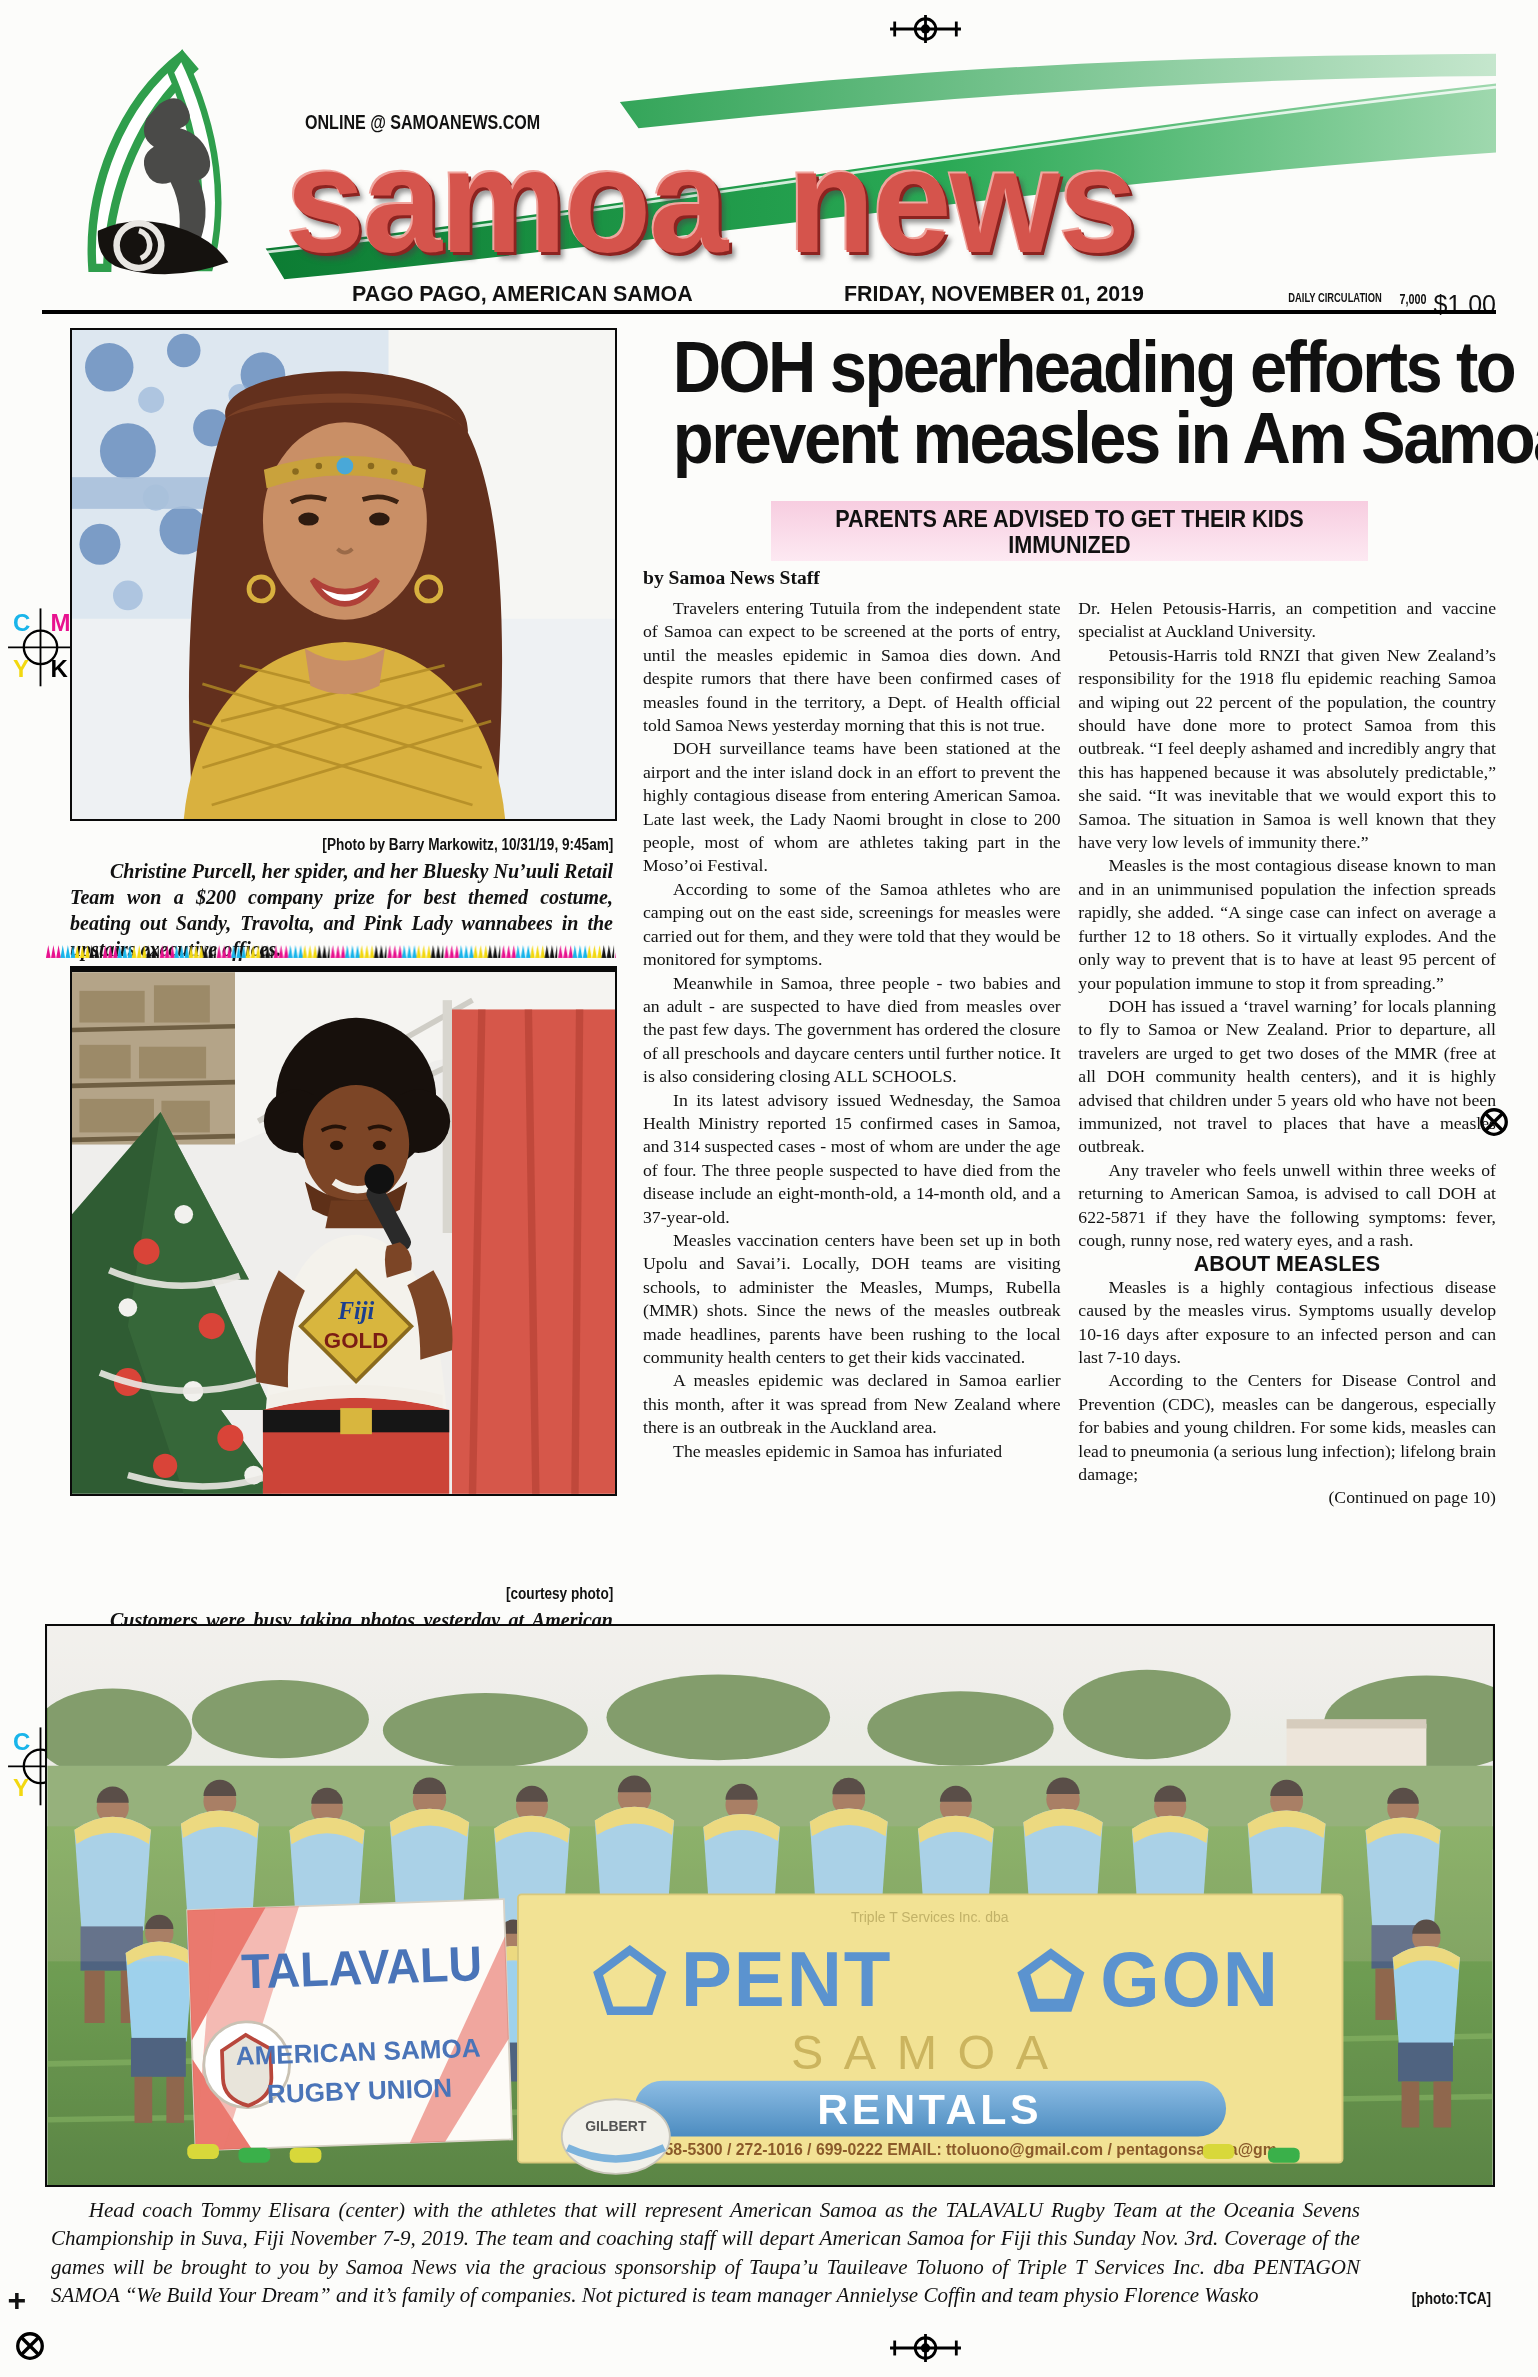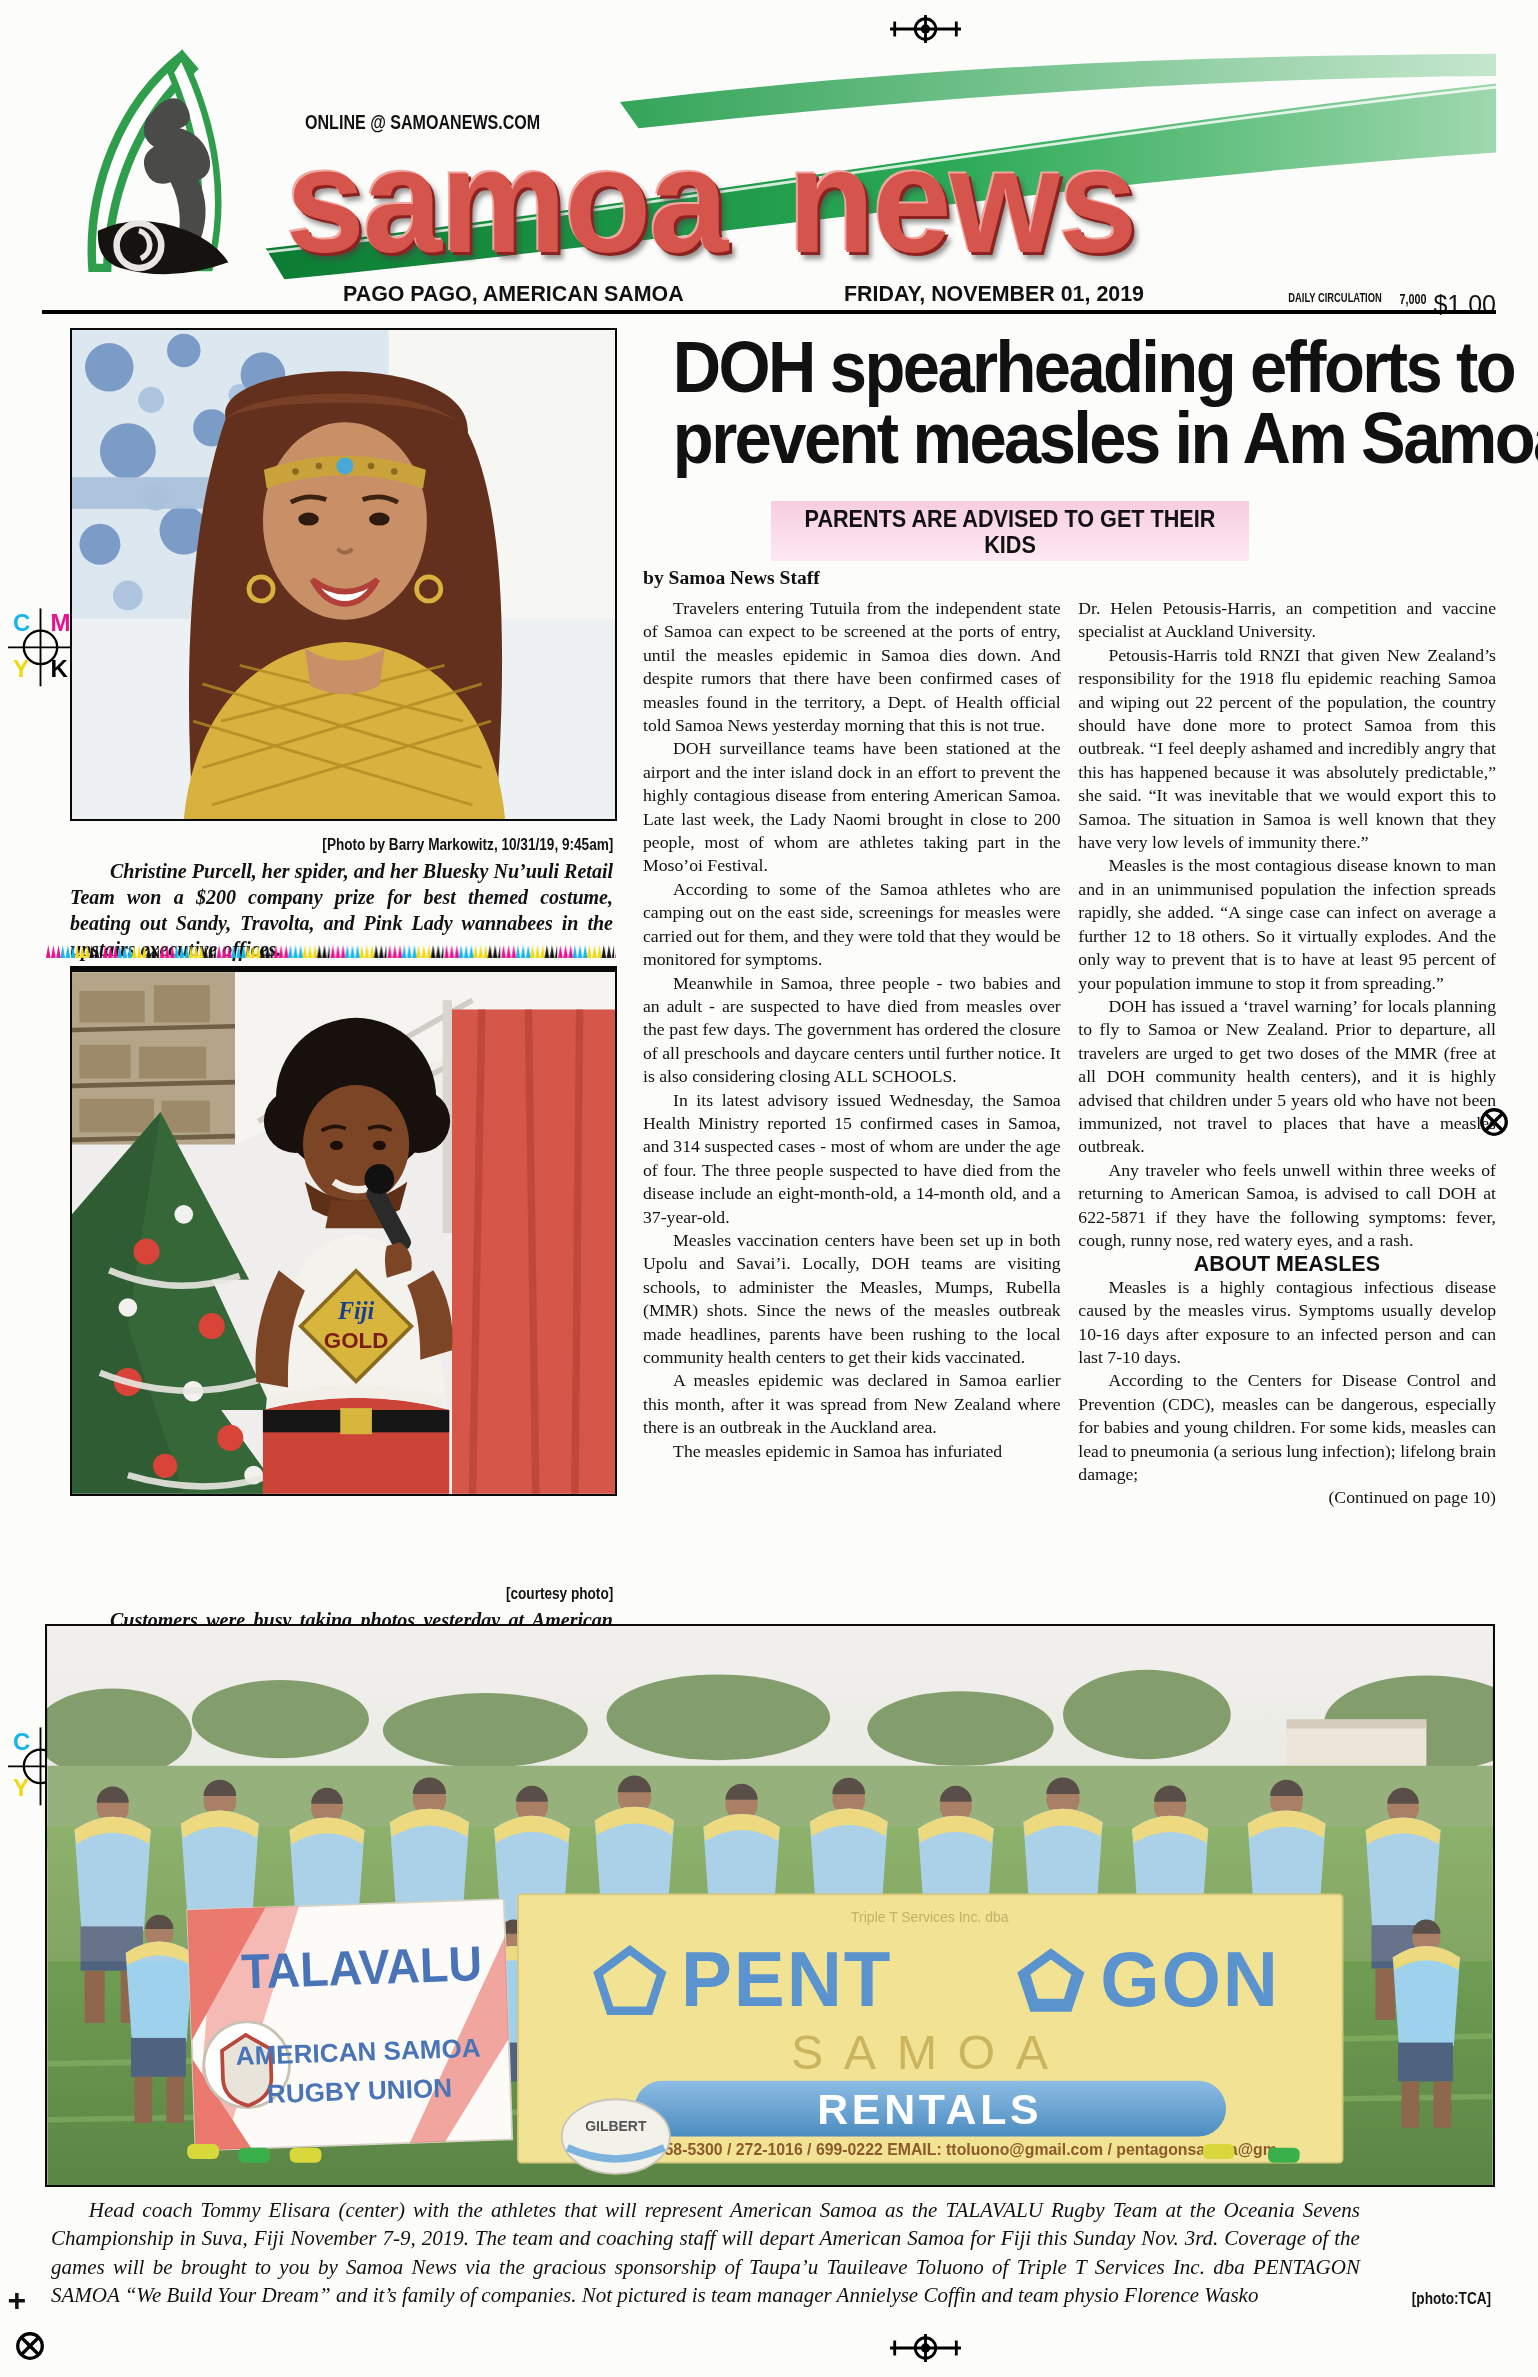--- a/index.html
+++ b/index.html
@@ -88,21 +88,21 @@
     <path d="M120,8 C160,90 168,170 150,236 L132,236 C146,168 138,96 108,26 Z" fill="#fff" stroke="#2f9e4c" stroke-width="7"></path>
     <path d="M96,60 q20,-14 30,4 q8,16 -8,22 q22,6 30,26 q8,22 -10,30 q14,30 2,64 l-26,10 q10,-40 -6,-72 q-18,6 -26,-10 q-8,-18 8,-28 q-16,-10 -8,-30 Z" fill="#4a4a48"></path>
     <path d="M30,196 q44,-20 96,0 q30,12 44,34 q-60,22 -116,6 q-26,-8 -24,-40 Z" fill="#15120f"></path>
     <circle cx="74" cy="212" r="24" fill="none" stroke="#e8e6e2" stroke-width="7"></circle>
     <path d="M74,196 a16,16 0 0 1 2,30" fill="none" stroke="#e8e6e2" stroke-width="6"></path>
   </svg>
   <div class="abs online" style="left:263px;top:63px;">ONLINE @ SAMOANEWS.COM</div>
   <div class="abs masthead-text" style="left:244px;top:82px;">samoa news</div>
 </div>
 
-<div class="abs dateline" style="left:343px;top:282px;">PAGO PAGO, AMERICAN SAMOA</div>
+<div class="abs dateline" style="left:352px;top:282px;">PAGO PAGO, AMERICAN SAMOA</div>
 <div class="abs dateline" style="left:844px;top:282px;">FRIDAY, NOVEMBER 01, 2019</div>
 <div class="abs" style="left:1235px;top:290px;width:261px;display:flex;align-items:flex-start;justify-content:flex-end;gap:7px;">
   <span class="circ-label">DAILY CIRCULATION</span>
   <span class="circ-label" style="font-size:15px;">7,000</span>
   <span class="price">$1.00</span>
 </div>
 <div class="abs rule" style="left:42px;top:310px;width:1454px;"></div>
 
 <div class="abs cmyk" style="left:5.6px;top:601px;">
   <svg class="abs" style="left:0;top:0;" width="69" height="89" viewBox="0 0 74 96">
@@ -307,21 +307,21 @@
 </div>
 
 <div class="abs caption" style="left:70px;top:1503px;width:543px;">
   <span class="credit" style="margin-top:78px;">[courtesy photo]</span>
   <span class="lead" style="display:inline-block;text-indent:2em;">Customers were busy taking photos yesterday at American Samoa’s “Helpful Place”, as employees like the one (pictured), came to work in costume for the Neil’s ACE Home Center Halloween costume competition.</span>
 </div>
 
 <div class="abs headline" style="left:643px;top:332px;width:853px;">DOH spearheading efforts to</div>
 <div class="abs headline" style="left:643px;top:403px;width:853px;">prevent measles in Am Samoa</div>
 
-<div class="abs subhead-box" style="left:771px;top:501px;width:478px;height:55px;padding-top:4.7px;">
+<div class="abs subhead-box" style="left:771px;top:501px;width:597px;height:55px;padding-top:4.7px;">
   <div>PARENTS ARE ADVISED TO GET THEIR KIDS</div>
   <div>IMMUNIZED</div>
 </div>
 
 <div class="abs byline" style="left:643px;top:567px;">by Samoa News Staff</div>
 
 <div class="abs cols" style="left:643px;top:597px;width:853px;height:1025px;overflow:hidden;">
   <div class="col">
     <p>Travelers entering Tutuila from the independent state of Samoa can expect to be screened at the ports of entry, until the measles epidemic in Samoa dies down. And despite rumors that there have been confirmed cases of measles found in the territory, a Dept. of Health official told Samoa News yesterday morning that this is not true.</p>
     <p>DOH surveillance teams have been stationed at the airport and the inter island dock in an effort to prevent the highly contagious disease from entering American Samoa. Late last week, the Lady Naomi brought in close to 200 people, most of whom are athletes taking part in the Moso’oi Festival.</p>

